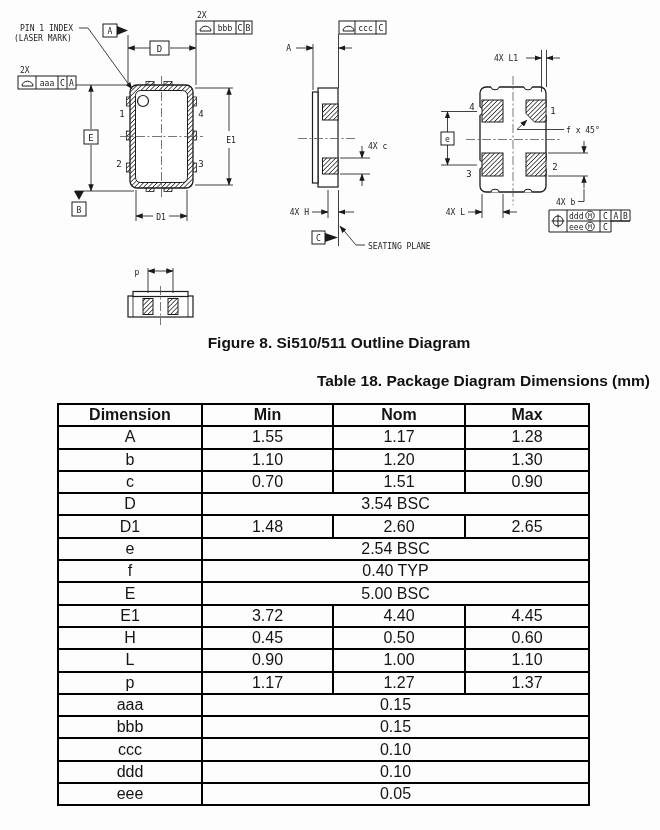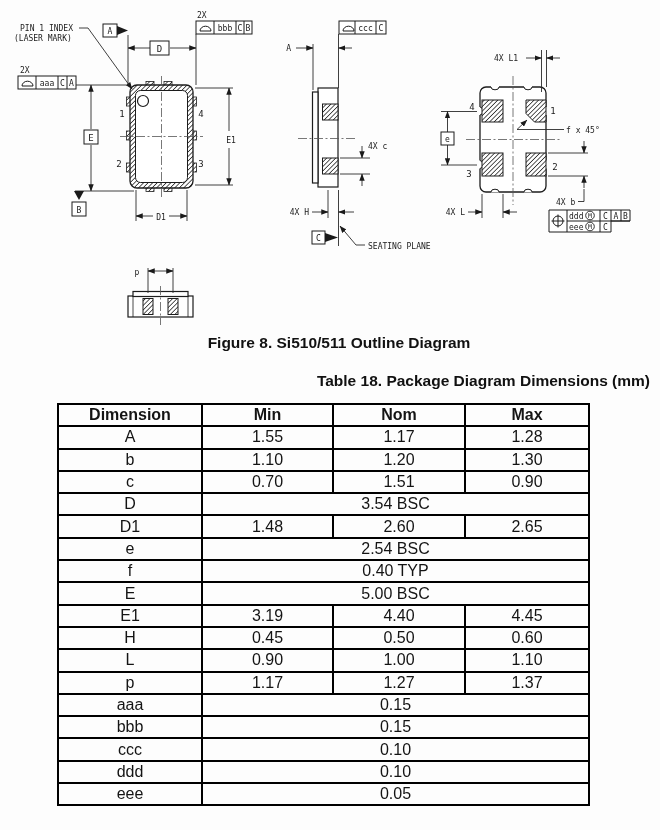--- a/index.html
+++ b/index.html
@@ -365,21 +365,21 @@
         <tr>
           <td>f</td>
           <td colspan="3">0.40 TYP</td>
         </tr>
         <tr>
           <td>E</td>
           <td colspan="3">5.00 BSC</td>
         </tr>
         <tr>
           <td>E1</td>
-          <td>3.19</td>
+          <td>3.72</td>
           <td>4.40</td>
           <td>4.45</td>
         </tr>
         <tr>
           <td>H</td>
           <td>0.45</td>
           <td>0.50</td>
           <td>0.60</td>
         </tr>
         <tr>

